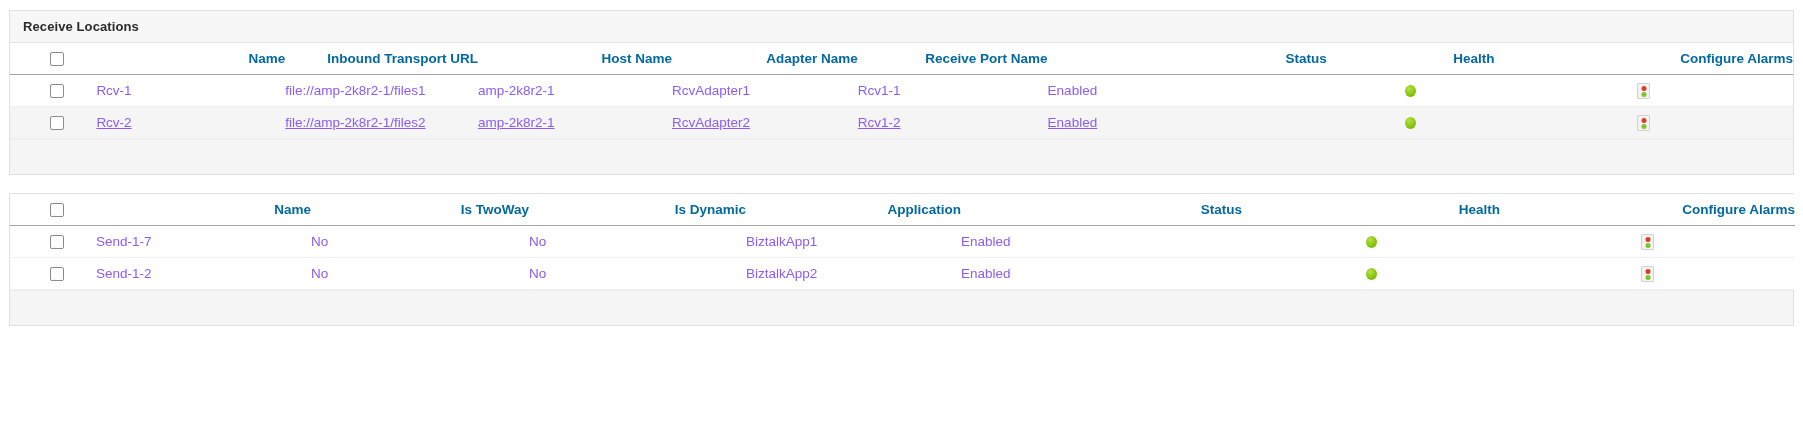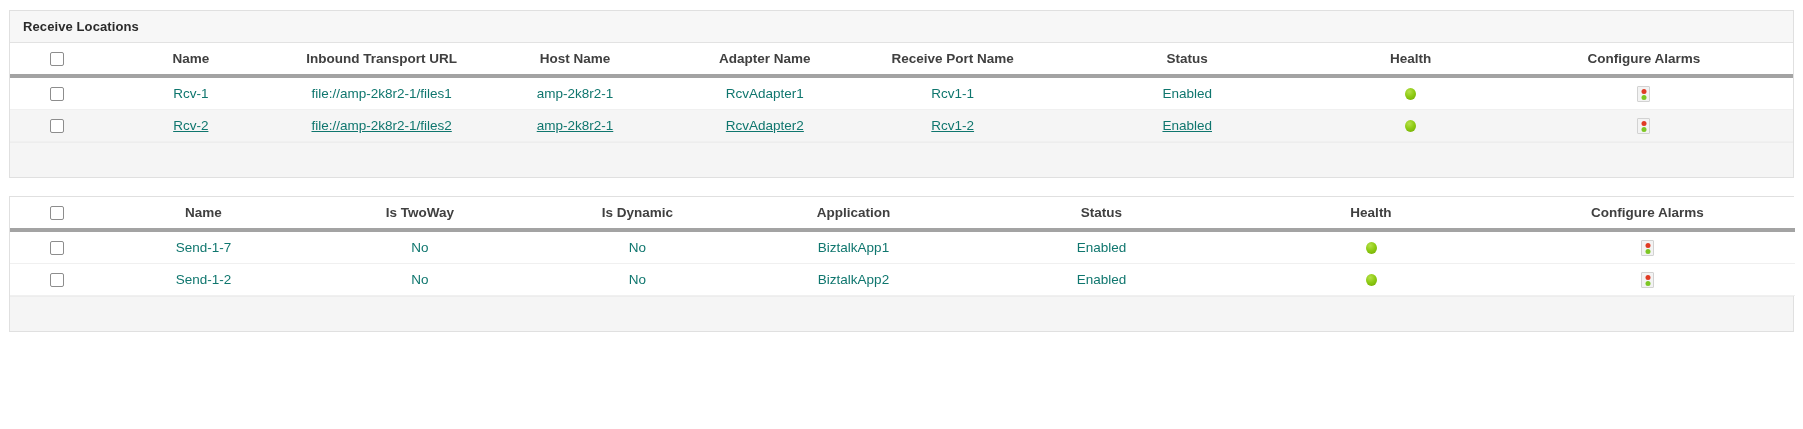--- a/index.html
+++ b/index.html
@@ -50,41 +50,40 @@
   }
 
   
   table.grid {
     width: 100%;
     border-collapse: collapse;
     table-layout: fixed;
     font-size: 13.5px;
   }
   table.grid thead th {
-    text-align: center;
+    text-align: right;
     font-weight: bold;
-    color: #404040;
+    color: #0369a1;
     font-size: 13.5px;
     height: 31px;
     padding: 0;
     background: #ffffff;
-    border-bottom: 4px solid #a3a3a3;
+    border-bottom: 1px solid #a3a3a3;
     vertical-align: middle;
     white-space: nowrap;
   }
   table.grid tbody td {
     height: 31px;
     padding: 0;
-    color: #0f766e;
+    color: #8b5cf6;
     border-bottom: 1px solid #f0f0f0;
     vertical-align: middle;
     white-space: nowrap;
     overflow: hidden;
     text-overflow: ellipsis;
-    text-align: center;
   }
   tr.row-alt td { background: #f5f5f5; text-decoration: underline; }
   tr.row-plain td { background: #ffffff; }
 
   .c-center { text-align: center; }
 
   
   .rl-c0 { width: 86px;  }
   .rl-c1 { width: 188px; }
   .rl-c2 { width: 192px; margin-top: 44px; }

